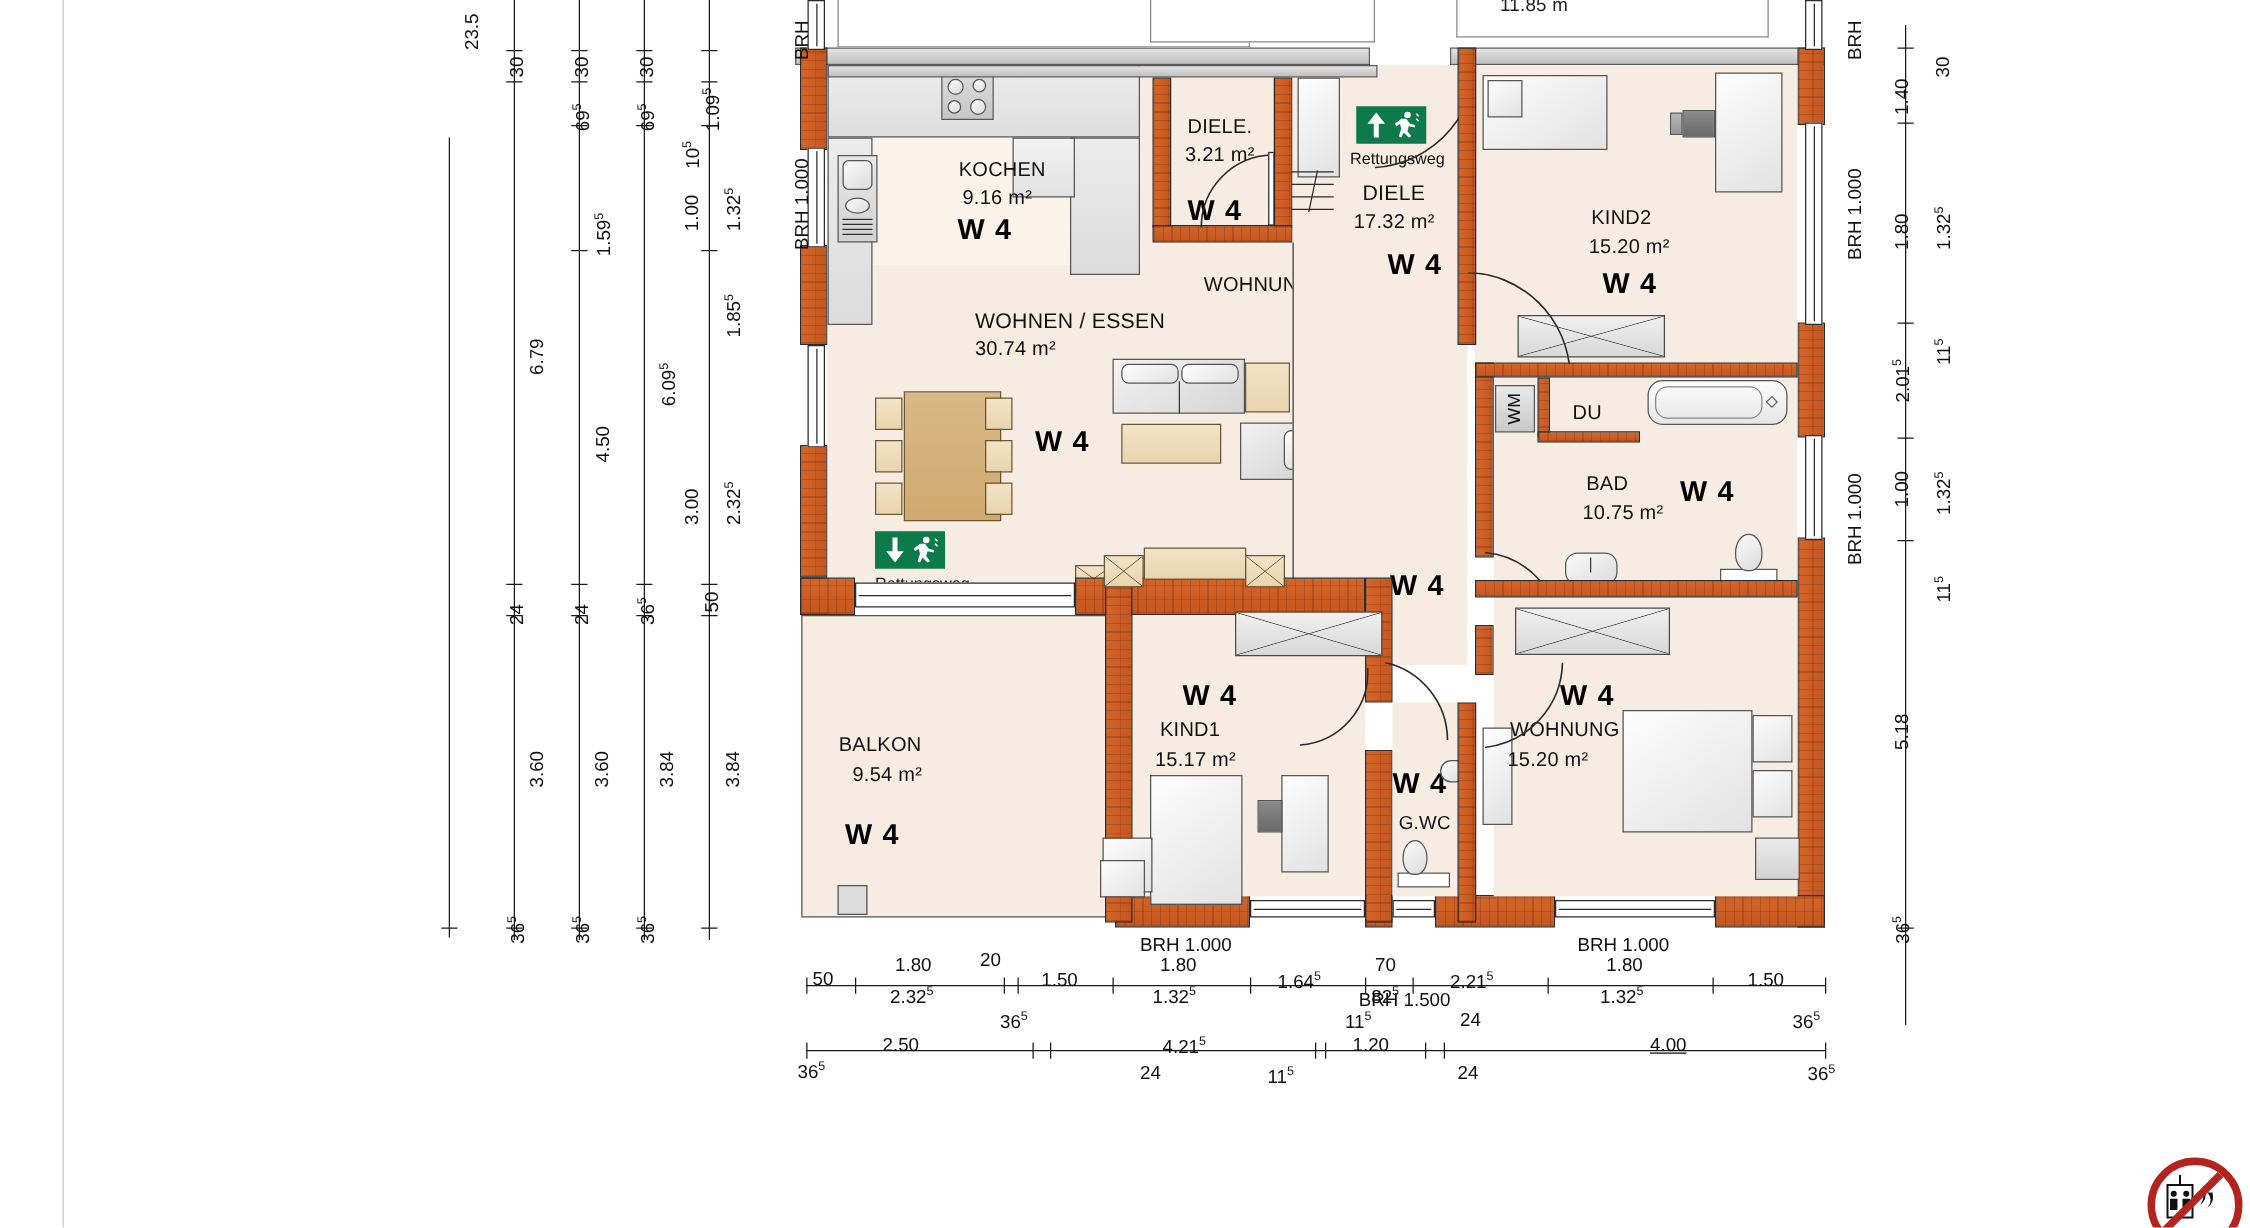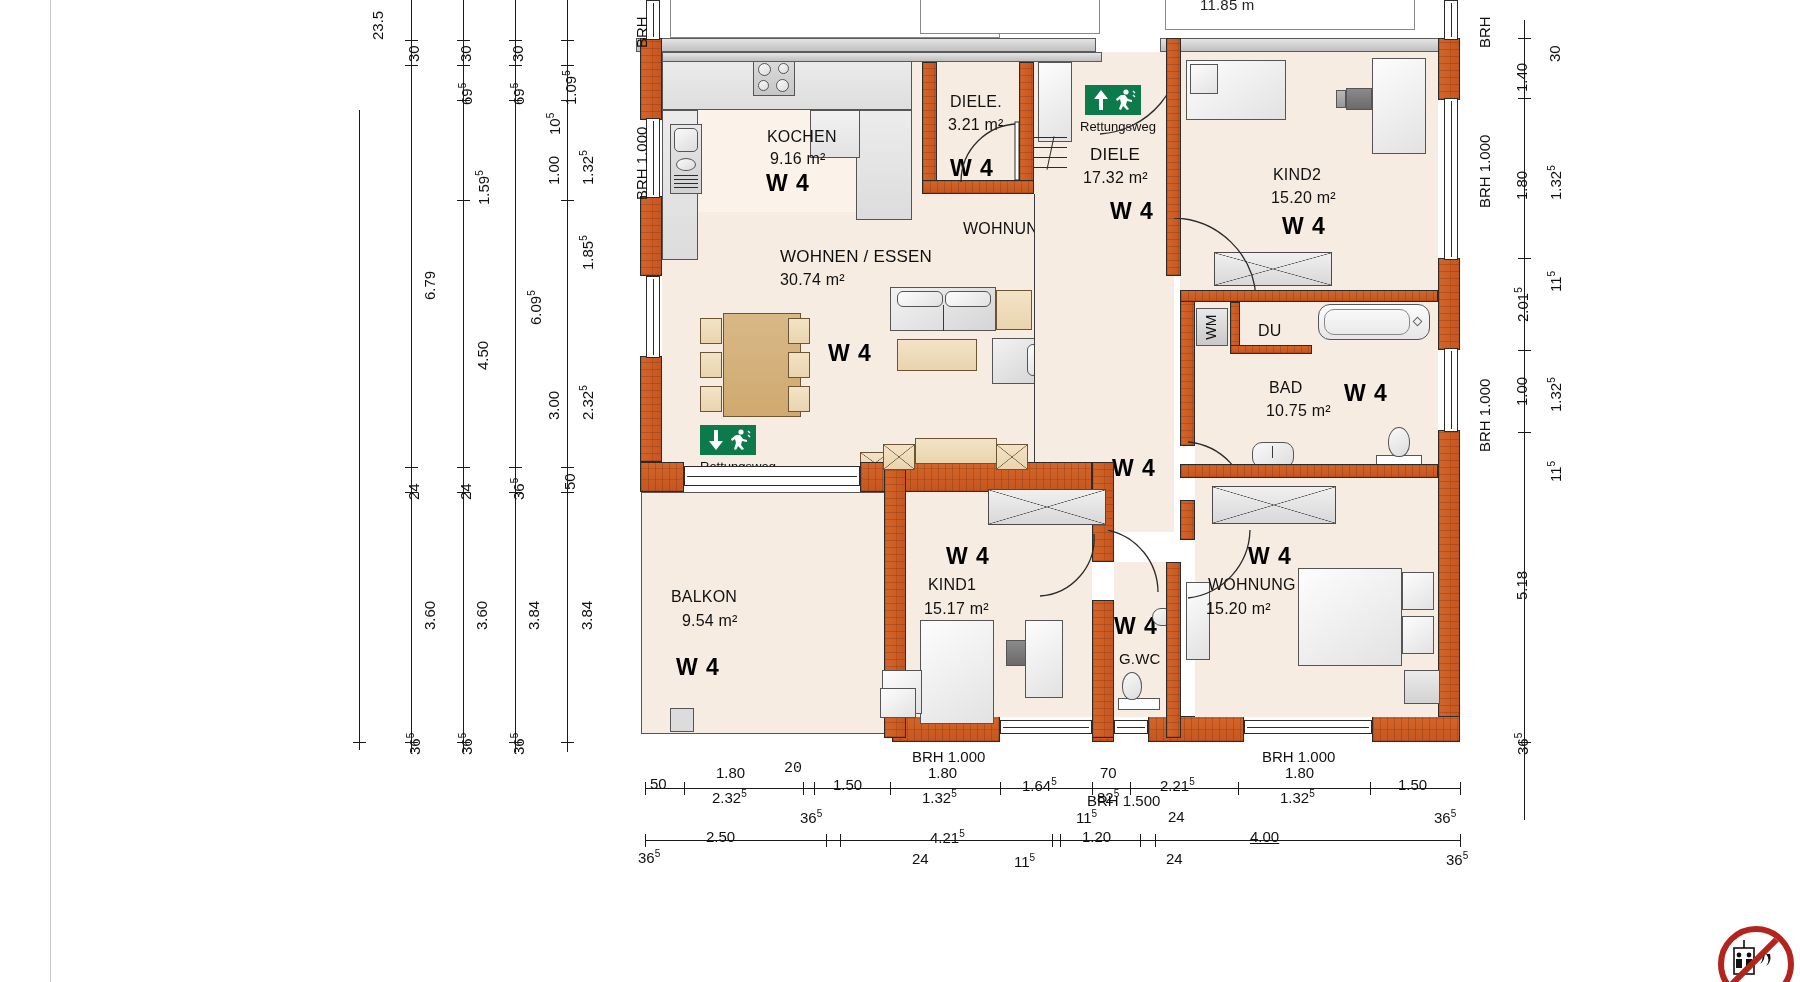--- a/index.html
+++ b/index.html
@@ -452,21 +452,21 @@
   <div class="tick" style="left:1000px;top:782px;"></div>
   <div class="tick" style="left:1092px;top:782px;"></div>
   <div class="tick" style="left:1130px;top:782px;"></div>
   <div class="tick" style="left:1238px;top:782px;"></div>
   <div class="tick" style="left:1370px;top:782px;"></div>
   <div class="tick" style="left:1460px;top:782px;"></div>
 
   <div class="dim" style="left:650px;top:775px;"><span>50</span></div>
   <div class="dim" style="left:716px;top:764px;"><span>1.80</span></div>
   <div class="dim" style="left:712px;top:788px;"><span>2.32</span><sup>5</sup></div>
-  <div class="dim" style="left:784px;top:760px;font-family:Liberation Mono, monospace;"><span>20</span></div>
+  <div class="dim" style="left:784px;top:760px;"><span>20</span></div>
   <div class="dim" style="left:833px;top:776px;"><span>1.50</span></div>
   <div class="dim" style="left:928px;top:764px;"><span>1.80</span></div>
   <div class="dim" style="left:922px;top:788px;"><span>1.32</span><sup>5</sup></div>
   <div class="dim" style="left:1022px;top:776px;"><span>1.64</span><sup>5</sup></div>
   <div class="dim" style="left:1100px;top:764px;"><span>70</span></div>
   <div class="dim" style="left:1097px;top:788px;"><span>82</span><sup>5</sup></div>
   <div class="dim" style="left:1160px;top:776px;"><span>2.21</span><sup>5</sup></div>
   <div class="dim" style="left:1285px;top:764px;"><span>1.80</span></div>
   <div class="dim" style="left:1280px;top:788px;"><span>1.32</span><sup>5</sup></div>
   <div class="dim" style="left:1398px;top:776px;"><span>1.50</span></div>
@@ -484,21 +484,21 @@
   <div class="dim" style="left:638px;top:848px;"><span>36</span><sup>5</sup></div>
   <div class="dim" style="left:706px;top:828px;"><span>2.50</span></div>
   <div class="dim" style="left:800px;top:808px;"><span>36</span><sup>5</sup></div>
   <div class="dim" style="left:930px;top:828px;"><span>4.21</span><sup>5</sup></div>
   <div class="dim" style="left:912px;top:850px;"><span>24</span></div>
   <div class="dim" style="left:1014px;top:852px;"><span>11</span><sup>5</sup></div>
   <div class="dim" style="left:1076px;top:808px;"><span>11</span><sup>5</sup></div>
   <div class="dim" style="left:1082px;top:828px;"><span>1.20</span></div>
   <div class="dim" style="left:1168px;top:808px;"><span>24</span></div>
   <div class="dim" style="left:1166px;top:850px;"><span>24</span></div>
-  <div class="dim" style="left:1250px;top:828px;text-decoration:underline;"><span>4.00</span></div>
+  <div class="dim" style="left:1320px;top:828px;text-decoration:underline;"><span>4.00</span></div>
   <div class="dim" style="left:1434px;top:808px;"><span>36</span><sup>5</sup></div>
   <div class="dim" style="left:1446px;top:850px;"><span>36</span><sup>5</sup></div>
 
   <div class="nosmoke" style="left:1718px;top:926px;">
     <svg viewBox="0 0 52 52" style="position:absolute;left:0;top:0;width:52px;height:52px;">
       <rect x="10" y="16" width="20" height="26" fill="none" stroke="#111" stroke-width="1.6"></rect>
       <line x1="20" y1="8" x2="20" y2="16" stroke="#111" stroke-width="1.6"></line>
       <circle cx="15" cy="23" r="2.4" fill="#111"></circle>
       <path d="M12 27 h6 v9 h-6 z" fill="#111"></path>
       <circle cx="25" cy="23" r="2.4" fill="#111"></circle>

